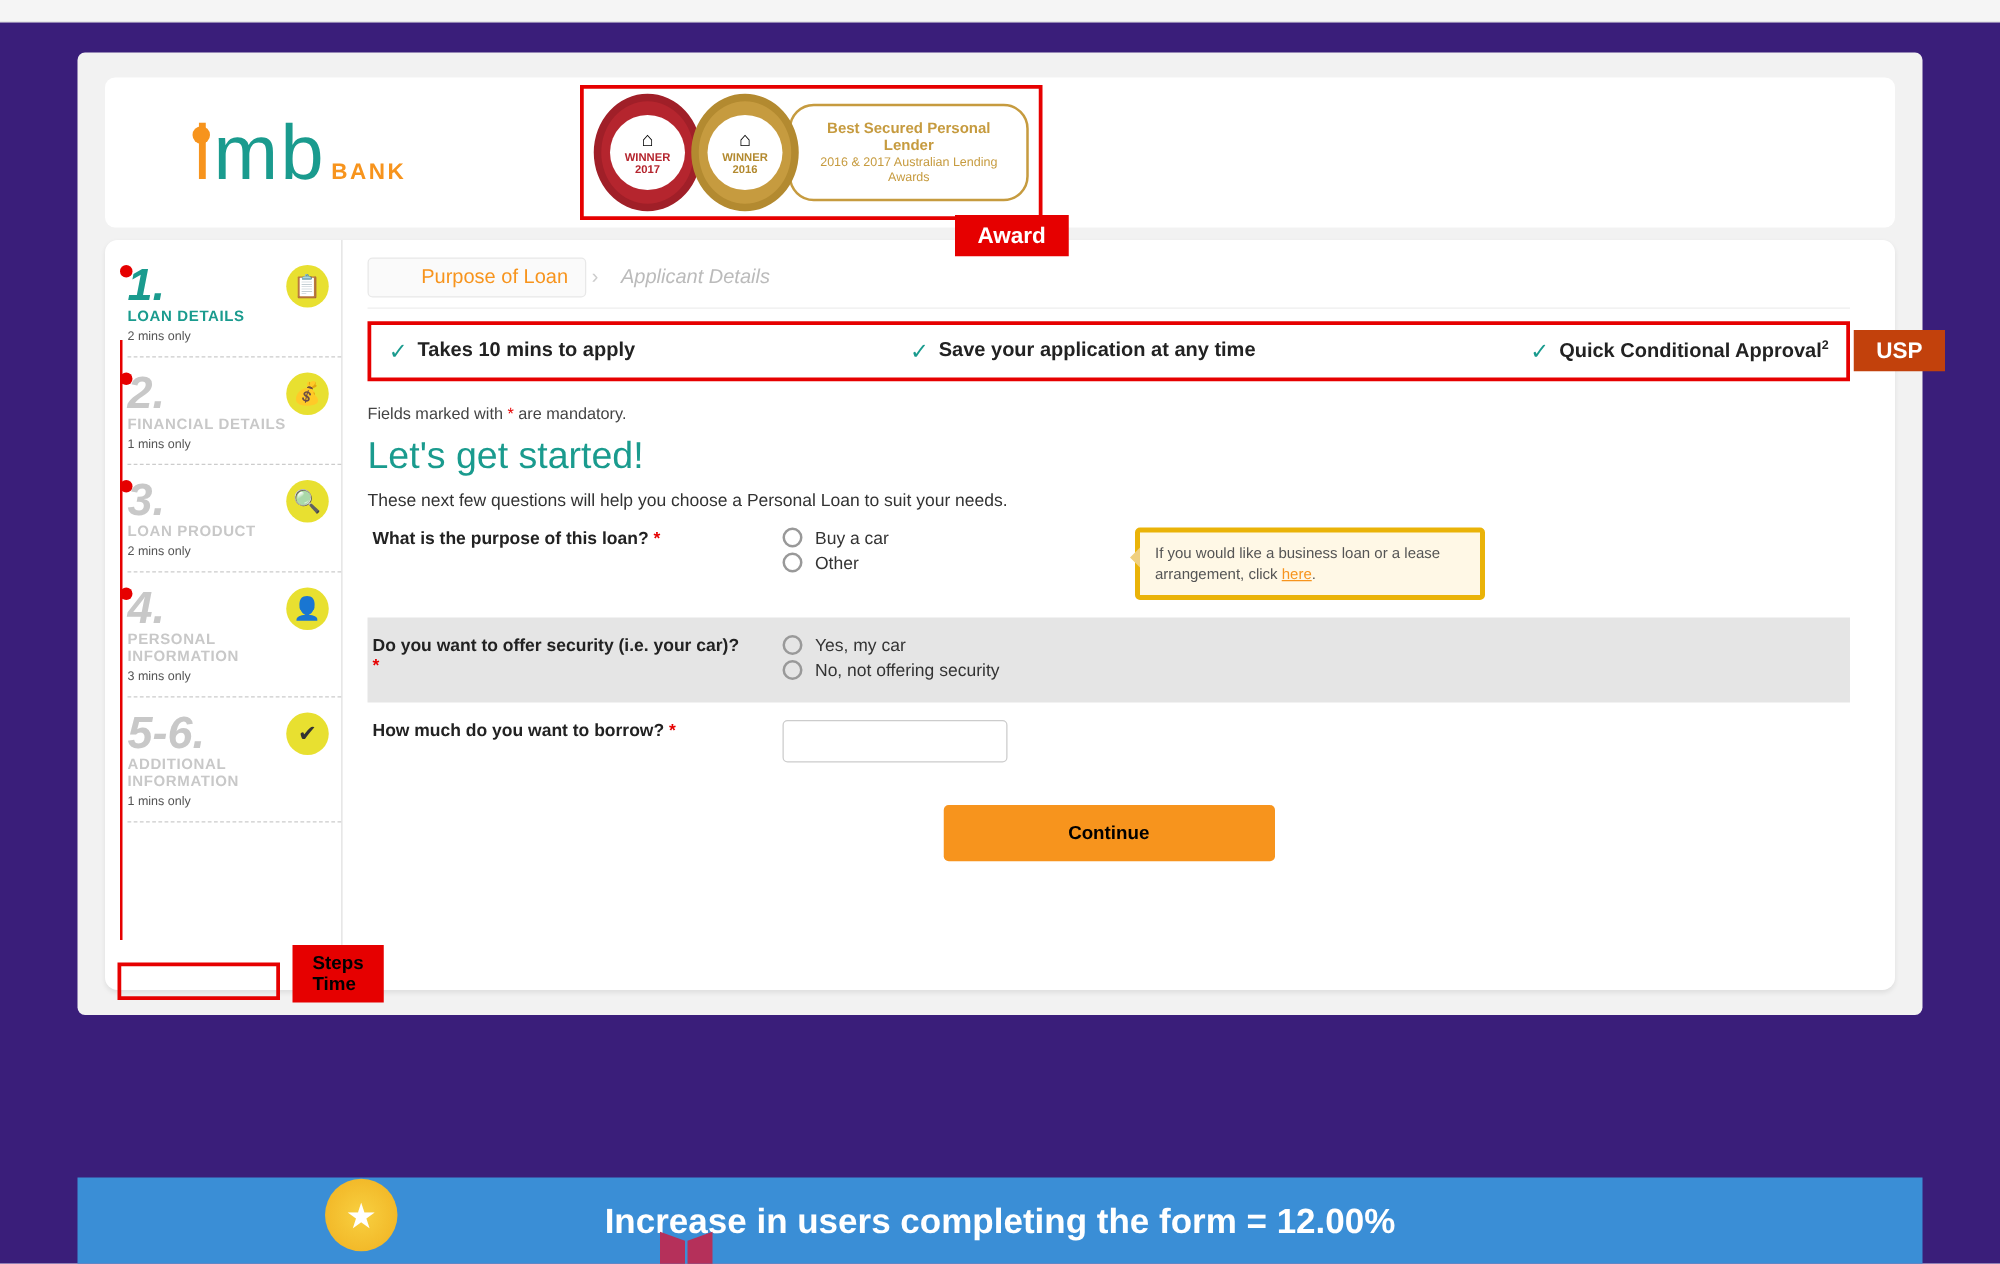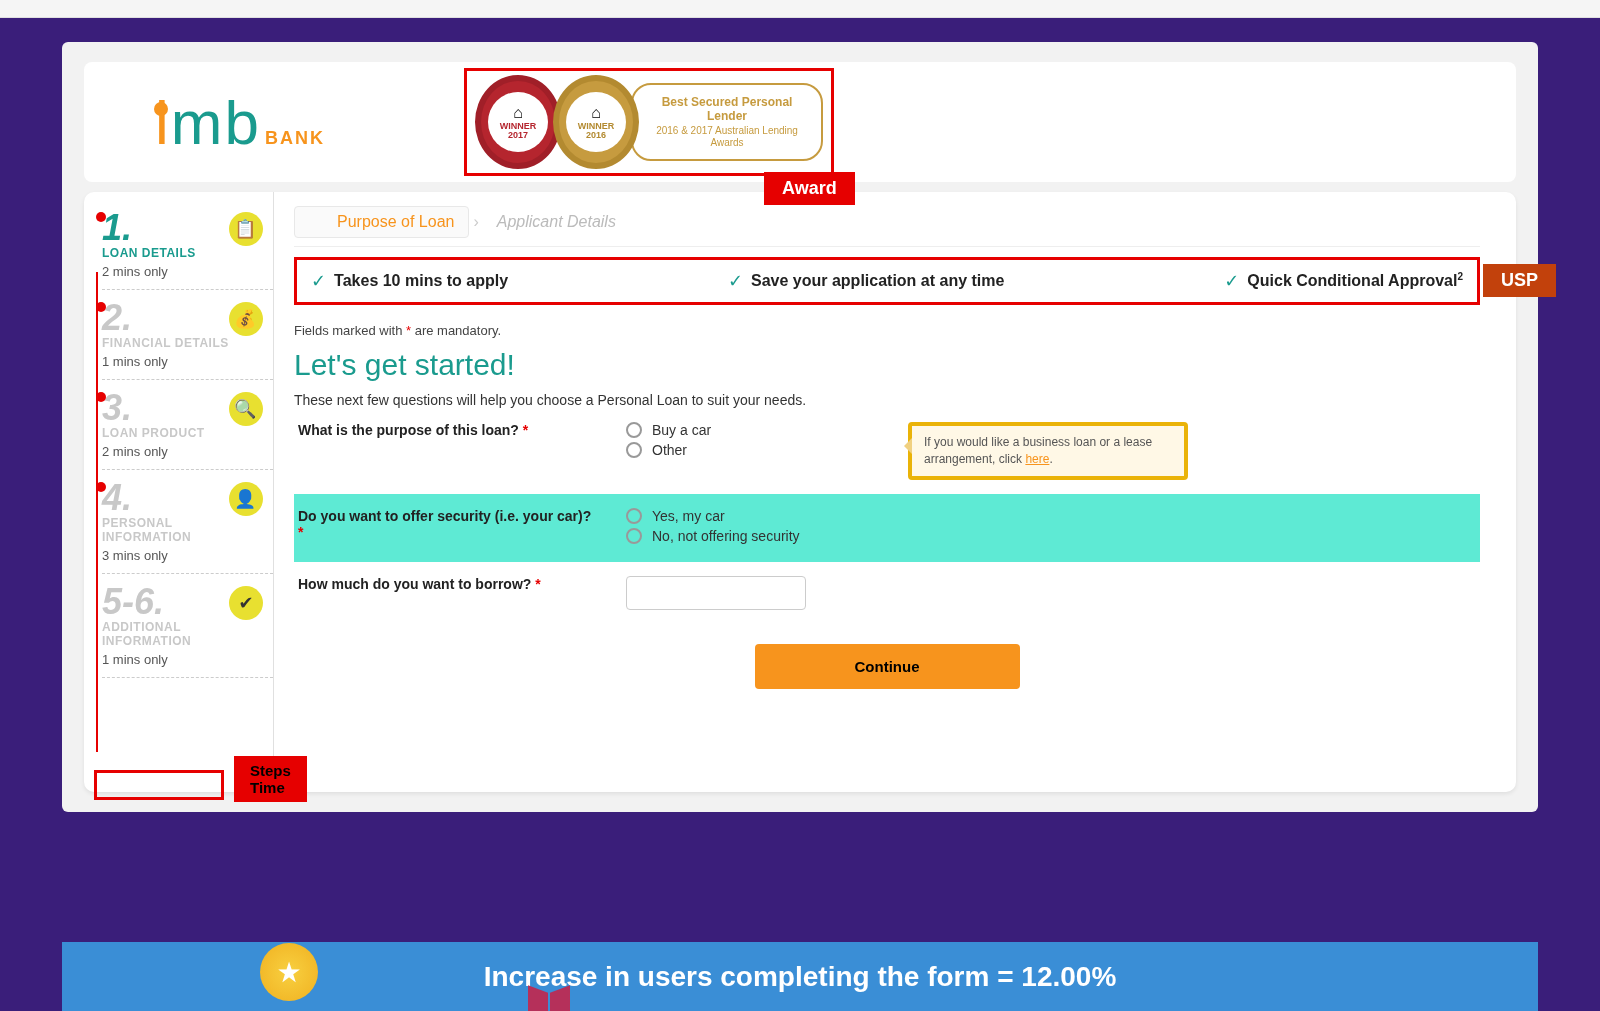--- a/index.html
+++ b/index.html
@@ -113,21 +113,21 @@
     position:relative;
     padding:0 14px 10px 0;
     border-bottom:1px dashed #ccc;
     margin-bottom:10px;
   }
   .step:last-child { border-bottom:none;}
   .step-num { font-size:36px; font-weight:700; color:#c8c8c8; font-style:italic; line-height:1;}
   .step.active .step-num { color:#1a9b8e;}
   .step-label { font-size:12px; font-weight:700; color:#c8c8c8; letter-spacing:0.5px;}
   .step.active .step-label { color:#1a9b8e;}
-  .step-time { font-size:13px; color:#555; margin-top:4px;}
+  .step-time { font-size:10px; color:#555; margin-top:4px;}
   .step-icon {
     position:absolute; right:10px; top:2px;
     width:34px; height:34px; border-radius:50%;
     background:#e8e030; display:flex; align-items:center; justify-content:center;
     font-size:18px; color:#333;
   }
   .time-dot {
     width:10px; height:10px; border-radius:50%; background:#e60000;
     position:absolute; left:-6px;
   }
@@ -166,21 +166,21 @@
     background:#c2410c; color:#fff; padding:6px 18px;
     font-size:18px; font-weight:700;
   }
   .mandatory { font-size:13px; color:#444; margin-top:18px;}
   .mandatory .star { color:#e60000;}
   .heading { color:#1a9b8e; font-size:30px; margin-top:10px; font-weight:400;}
   .subheading { font-size:14px; color:#333; margin-top:10px;}
   .form-row {
     display:flex; padding:14px 0; align-items:flex-start; gap:32px;
   }
-  .form-row.alt { background:#5eead4;}
+  .form-row.alt { background:#e5e5e5;}
   .q-label { width:300px; font-size:14px; font-weight:700; color:#222; padding-left:4px;}
   .q-label .star { color:#e60000;}
   .options { width:250px;}
   .opt { display:flex; align-items:center; gap:10px; font-size:14px; color:#333; margin-bottom:4px;}
   .radio {
     width:16px; height:16px; border:2px solid #999; border-radius:50%;
     display:inline-block; flex-shrink:0;
   }
   .tip {
     background:#fff8e6; border:4px solid #eab308; border-radius:4px;

